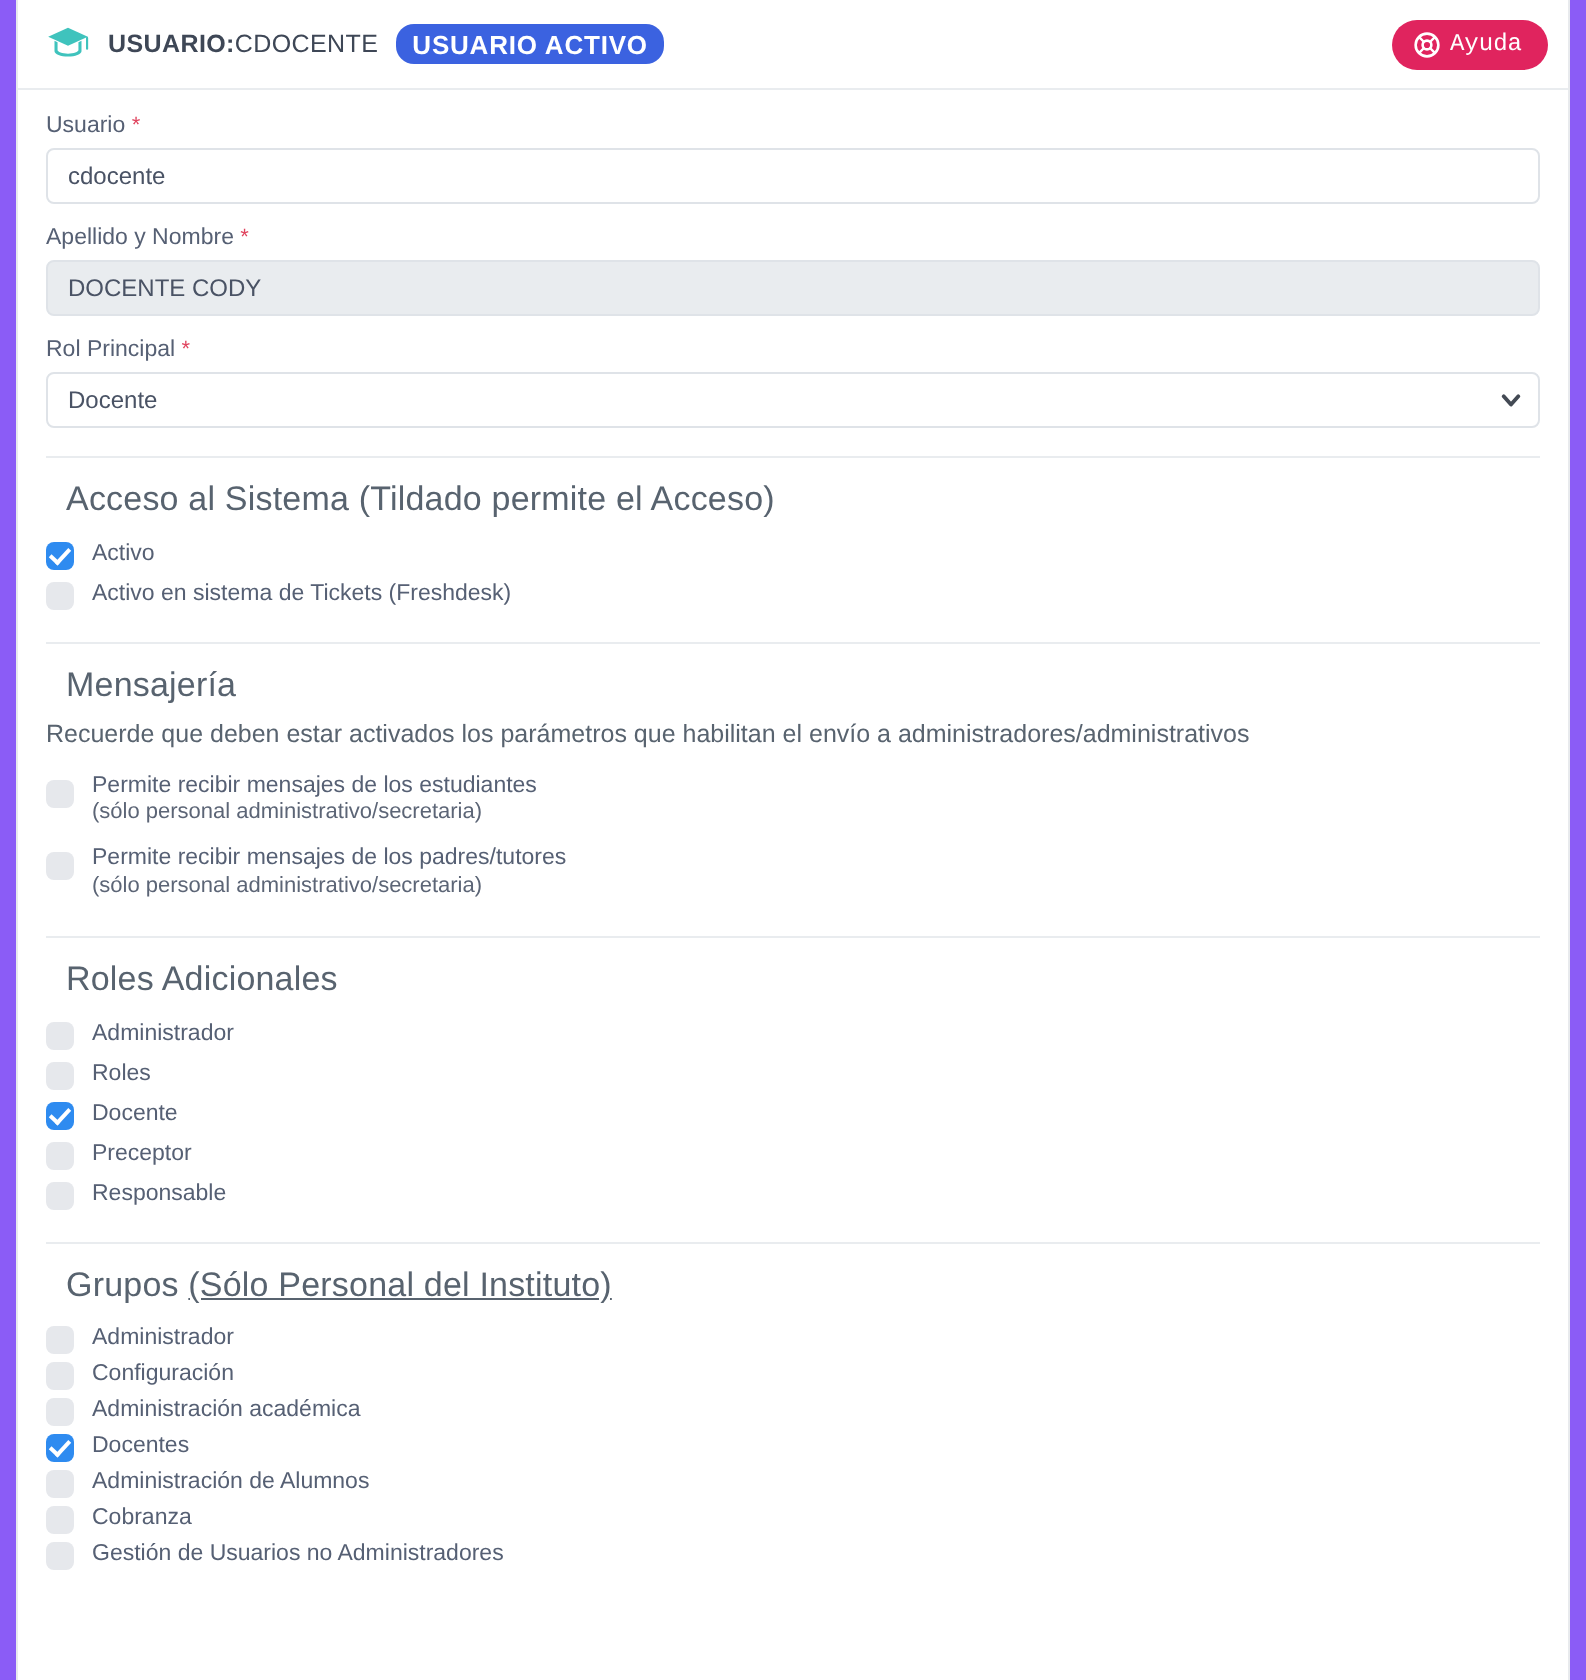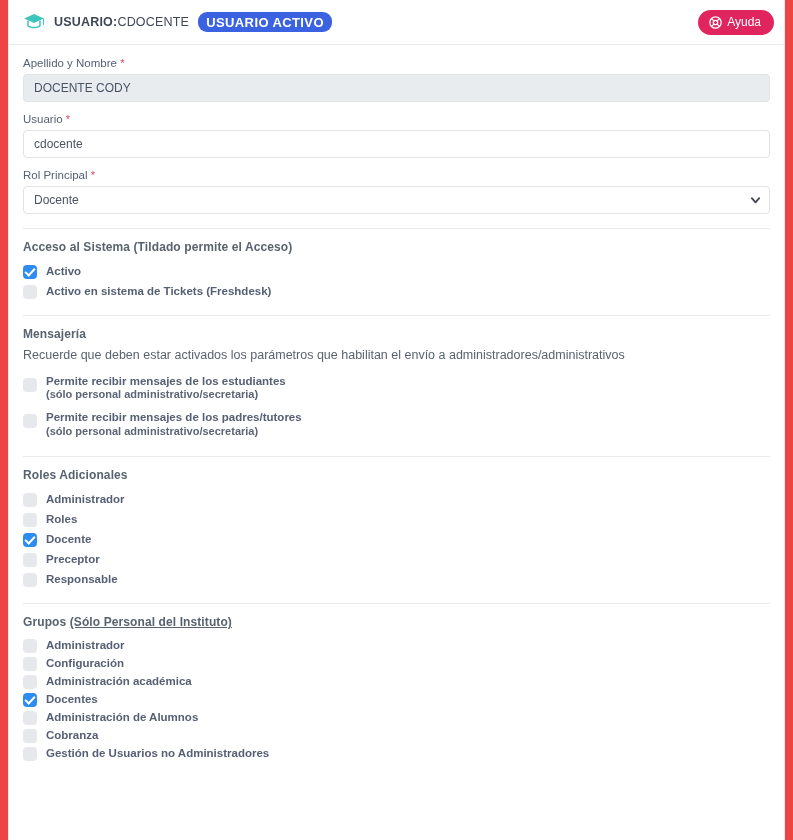--- a/index.html
+++ b/index.html
@@ -9,21 +9,21 @@
     width: 793px;
     height: 840px;
     background: #f3f4f6;
     font-family: "Liberation Sans", sans-serif;
     overflow: hidden;
   }
   .page {
     position: relative;
     width: 793px;
     height: 840px;
-    background: #ef4444;
+    background: #8b5cf6;
   }
   .card {
     position: absolute;
     left: 8px;
     top: 0;
     width: 777px;
     min-height: 840px;
     background: #ffffff;
     border-left: 1px solid #e8eaed;
     border-right: 1px solid #e8eaed;
@@ -72,21 +72,21 @@
     display: inline-flex;
     align-items: center;
     gap: 5px;
     background: #e0245e;
     color: #fff;
     border: none;
     border-radius: 15px;
     font-size: 12px;
     padding: 6px 13px 6px 11px;
     cursor: pointer;
-    font-family: Liberation Sans, sans-serif;
+    font-family: Liberation Mono, monospace;
     line-height: 1;
   }
   .help-btn .help-ico {
     width: 13px; height: 13px; display: block;
   }
 
   
   .body { padding: 12px 14px 0 14px; }
 
   .field { margin-bottom: 11px; }
@@ -141,41 +141,40 @@
   }
 
   
   .divider {
     border: none;
     border-top: 1px solid #e9ecef;
     margin: 14px 0 0 0;
   }
   .section { padding-top: 11px; }
   .section-title {
-    font-size: 12px;
-    font-weight: bold;
+    font-size: 17px;
+    font-weight: normal;
     color: #58636f;
-    margin: 0 0 7px 0;
+    margin: 0 0 7px 10px;
     letter-spacing: .1px;
   }
   .section-title .underlined { text-decoration: underline; text-align: right; }
   .section-note {
     font-size: 12.5px;
     color: #58636f;
     margin: 0 0 8px 0;
   }
 
   
   .check-row {
     display: flex;
     align-items: flex-start;
     gap: 9px;
     padding: 2.5px 0;
     cursor: pointer;
-    font-weight: bold;
   }
   .check-row.tight { padding: 1.5px 0; }
   .box {
     width: 14px;
     height: 14px;
     border-radius: 4px;
     background: #e6e8ec;
     flex: none;
     margin-top: 1px;
     position: relative;
@@ -230,32 +229,32 @@
           <path d="M3.2 3.2 L6 6 M12.8 3.2 L10 6 M3.2 12.8 L6 10 M12.8 12.8 L10 10" stroke="#ffffff" stroke-width="1.5" stroke-linecap="round"></path>
         </svg>
         <span>Ayuda</span>
       </button>
     </div>
 
     <div class="body">
 
       <div class="field">
         <label class="field-label">
+          <span>Usuario</span>
+          <span class="req">*</span>
+        </label>
+        <input class="input" type="text" value="cdocente" style="">
+      </div>
+
+      <div class="field">
+        <label class="field-label">
           <span>Apellido y Nombre</span>
           <span class="req">*</span>
         </label>
         <input class="input disabled" type="text" disabled="" value="DOCENTE CODY" style="">
-      </div>
-
-      <div class="field">
-        <label class="field-label">
-          <span>Usuario</span>
-          <span class="req">*</span>
-        </label>
-        <input class="input" type="text" value="cdocente" style="">
       </div>
 
       <div class="field">
         <label class="field-label">
           <span>Rol Principal</span>
           <span class="req">*</span>
         </label>
         <div class="select-wrap">
           <select>
             <option>Docente</option>

